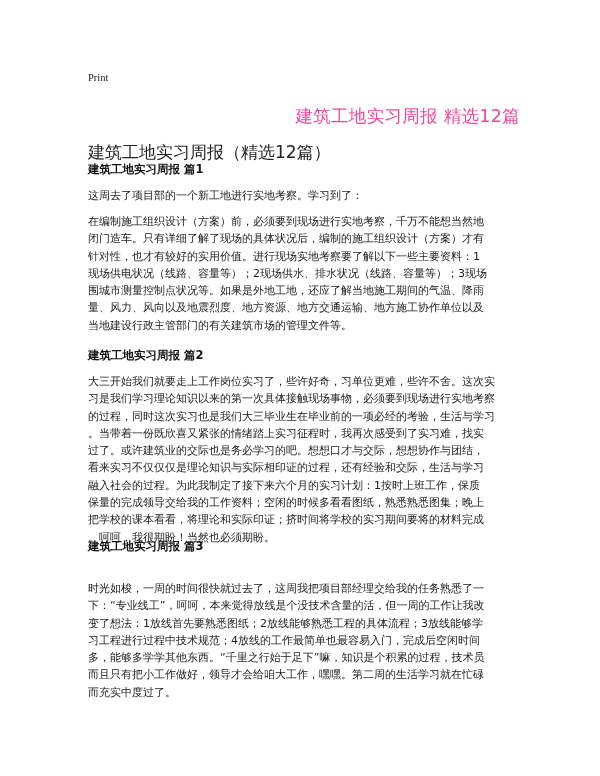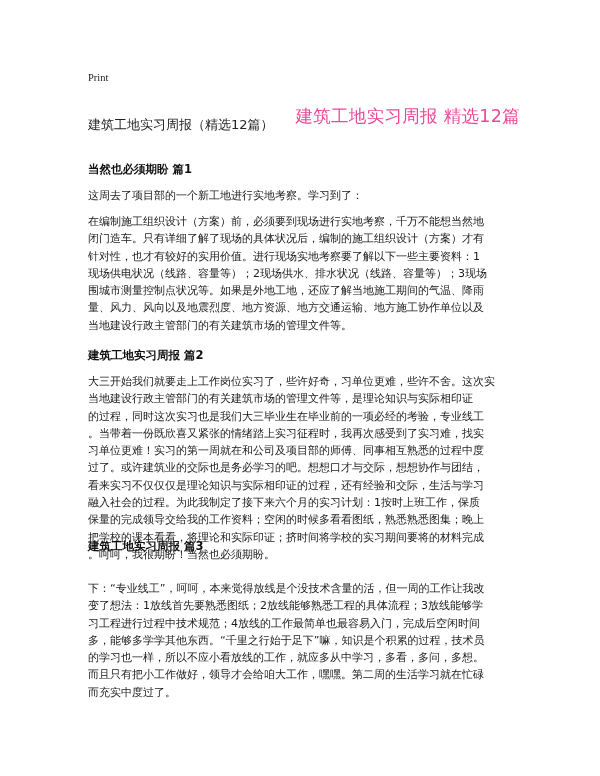--- a/index.html
+++ b/index.html
@@ -37,22 +37,22 @@
       width: 432px;
       text-align: right;
       font-size: 17.5px;
       color: #ec4899;
       white-space: nowrap;
       letter-spacing: 0.3px;
     }
     .subtitle {
       position: absolute;
       left: 0;
-      top: 116px;
-      font-size: 13px;
+      top: 141px;
+      font-size: 17px;
       color: #222;
       white-space: nowrap;
     }
     .section-heading {
       position: absolute;
       left: 0;
       font-size: 11.5px;
       font-weight: bold;
       color: #111;
       white-space: nowrap;
@@ -76,57 +76,56 @@
 <body>
 
 <div class="page">
 
   <div class="print-label">Print</div>
 
   <div class="doc-title">建筑工地实习周报 精选12篇</div>
 
   <div class="subtitle">建筑工地实习周报（精选12篇）</div>
 
-  <div class="section-heading" style="top:162px;">当然也必须期盼 篇1</div>
+  <div class="section-heading" style="top:162px;">建筑工地实习周报 篇1</div>
 
   <div class="para" style="top:187px;">
     <span class="line">这周去了项目部的一个新工地进行实地考察。学习到了：</span>
   </div>
 
   <div class="para" style="top:213px;">
     <span class="line">在编制施工组织设计（方案）前，必须要到现场进行实地考察，千万不能想当然地</span>
     <span class="line">闭门造车。只有详细了解了现场的具体状况后，编制的施工组织设计（方案）才有</span>
     <span class="line">针对性，也才有较好的实用价值。进行现场实地考察要了解以下一些主要资料：1</span>
     <span class="line">现场供电状况（线路、容量等）；2现场供水、排水状况（线路、容量等）；3现场</span>
     <span class="line">围城市测量控制点状况等。如果是外地工地，还应了解当地施工期间的气温、降雨</span>
     <span class="line">量、风力、风向以及地震烈度、地方资源、地方交通运输、地方施工协作单位以及</span>
     <span class="line">当地建设行政主管部门的有关建筑市场的管理文件等。</span>
   </div>
 
   <div class="section-heading" style="top:348px;">建筑工地实习周报 篇2</div>
 
   <div class="para" style="top:373px;">
     <span class="line">大三开始我们就要走上工作岗位实习了，些许好奇，习单位更难，些许不舍。这次实</span>
-    <span class="line">当地建设行政主管部门的有关建筑市场的管理文件等，是理论知识与实际相印证</span>
-    <span class="line">的过程，同时这次实习也是我们大三毕业生在毕业前的一项必经的考验，专业线工</span>
+    <span class="line">习是我们学习理论知识以来的第一次具体接触现场事物，必须要到现场进行实地考察</span>
+    <span class="line">的过程，同时这次实习也是我们大三毕业生在毕业前的一项必经的考验，生活与学习</span>
     <span class="line">。当带着一份既欣喜又紧张的情绪踏上实习征程时，我再次感受到了实习难，找实</span>
-    <span class="line">习单位更难！实习的第一周就在和公司及项目部的师傅、同事相互熟悉的过程中度</span>
     <span class="line">过了。或许建筑业的交际也是务必学习的吧。想想口才与交际，想想协作与团结，</span>
     <span class="line">看来实习不仅仅仅是理论知识与实际相印证的过程，还有经验和交际，生活与学习</span>
     <span class="line">融入社会的过程。为此我制定了接下来六个月的实习计划：1按时上班工作，保质</span>
     <span class="line">保量的完成领导交给我的工作资料；空闲的时候多看看图纸，熟悉熟悉图集；晚上</span>
     <span class="line">把学校的课本看看，将理论和实际印证；挤时间将学校的实习期间要将的材料完成</span>
     <span class="line">。呵呵，我很期盼！当然也必须期盼。</span>
   </div>
 
   <div class="section-heading" style="top:539px;text-align:center;">建筑工地实习周报 篇3</div>
 
   <div class="para" style="top:580px;">
+    <span class="line">时光如梭，一周的时间很快就过去了，这周我把项目部经理交给我的任务熟悉了一</span>
     <span class="line">下：“专业线工”，呵呵，本来觉得放线是个没技术含量的活，但一周的工作让我改</span>
     <span class="line">变了想法：1放线首先要熟悉图纸；2放线能够熟悉工程的具体流程；3放线能够学</span>
     <span class="line">习工程进行过程中技术规范；4放线的工作最简单也最容易入门，完成后空闲时间</span>
     <span class="line">多，能够多学学其他东西。“千里之行始于足下”嘛，知识是个积累的过程，技术员</span>
-    <span class="line">的学习也一样，所以不应小看放线的工作，就应多从中学习，多看，多问，多想。</span>
     <span class="line">而且只有把小工作做好，领导才会给咱大工作，嘿嘿。第二周的生活学习就在忙碌</span>
     <span class="line">而充实中度过了。</span>
   </div>
 
 </div>
 
 </body></html>

